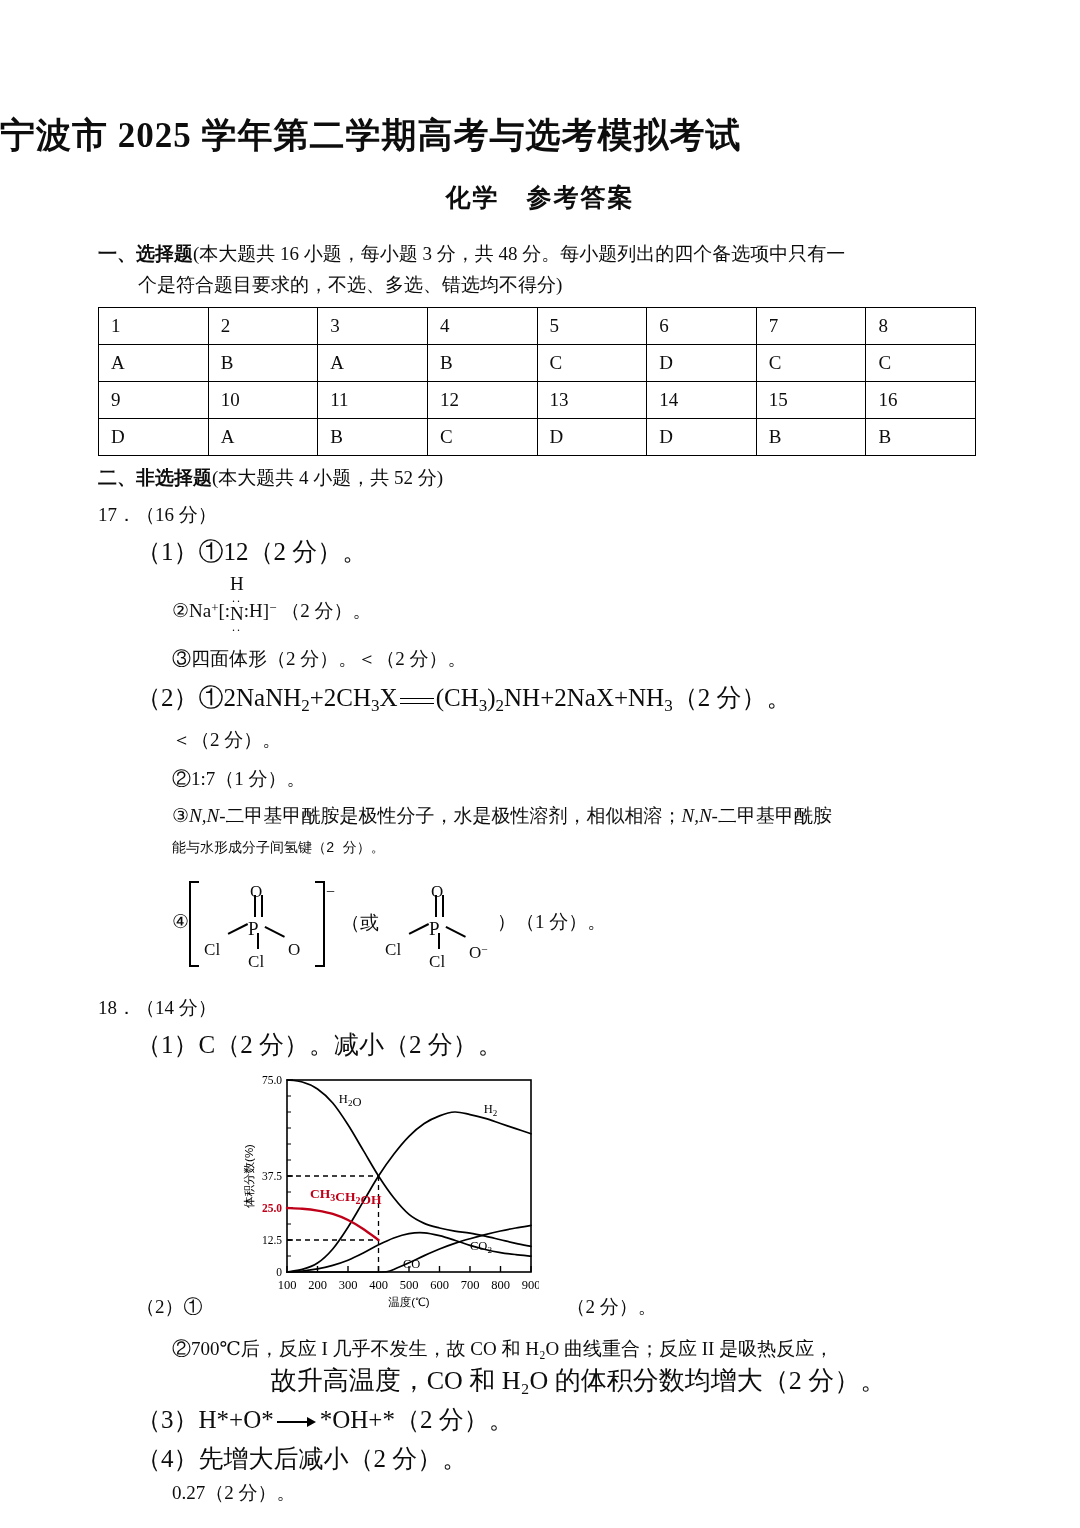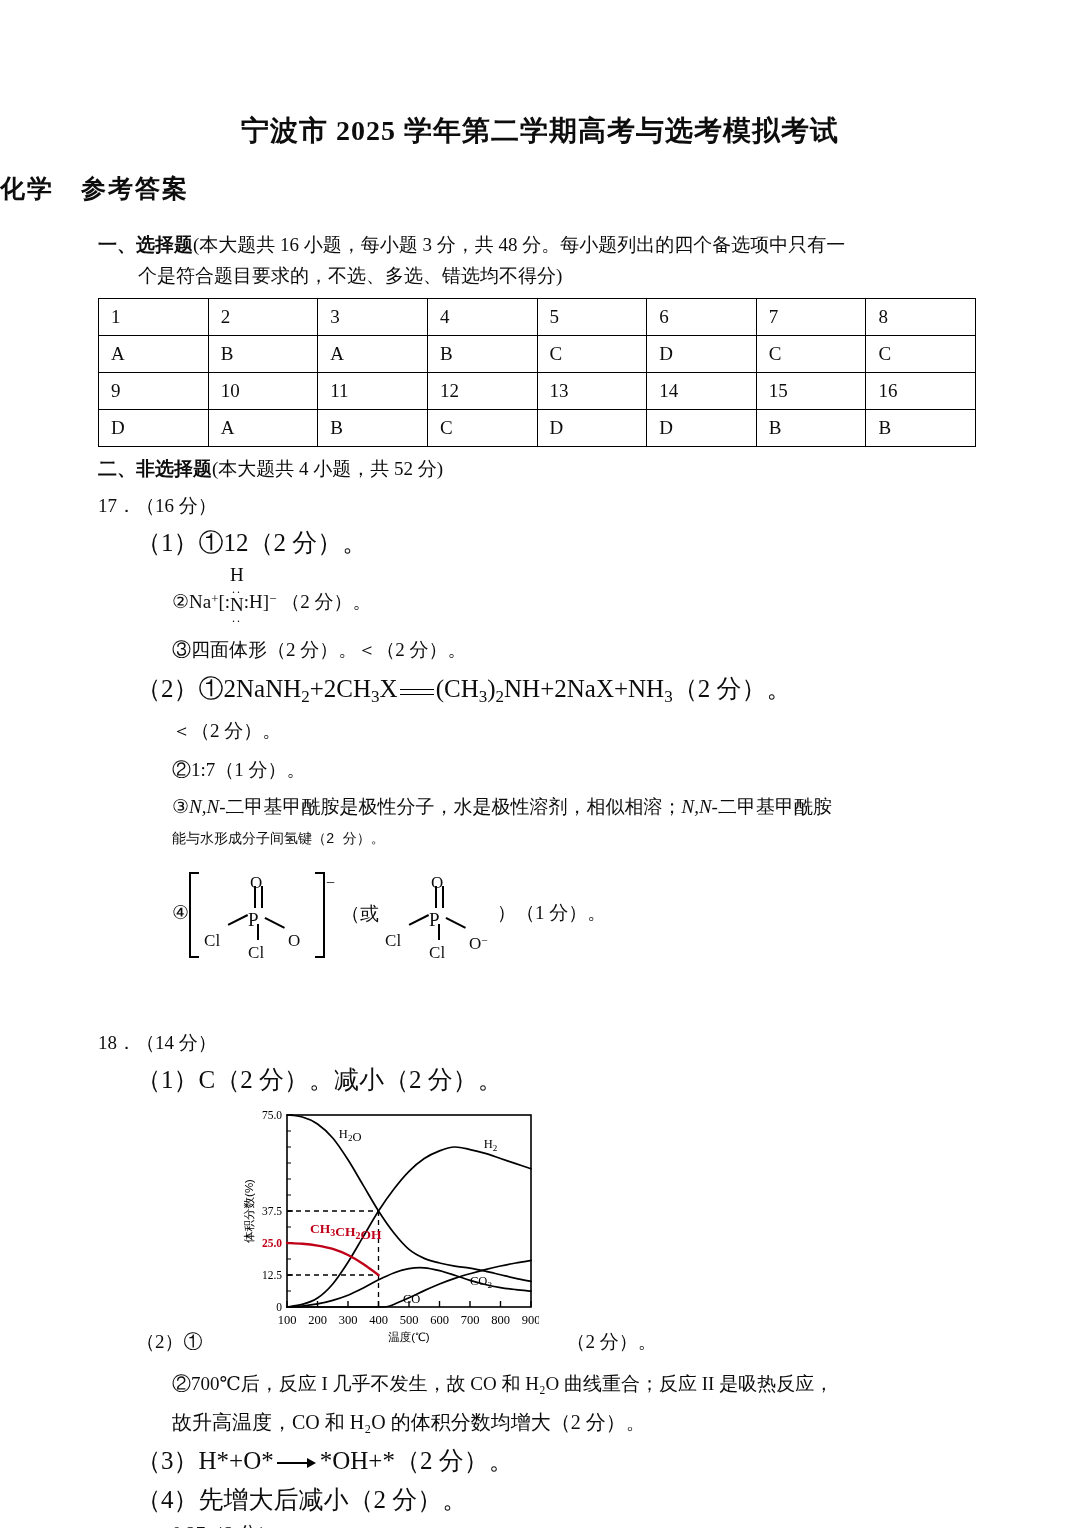--- a/index.html
+++ b/index.html
@@ -10,27 +10,28 @@
     color:#0d0d0d;
     position:relative;
     overflow:hidden;
   }
   .page{
     position:relative;
     width:1080px;height:1528px;
     padding:0;
   }
   .doc-title{
-    text-align:center;
+    text-align:left;
     font-weight:bold;
-    font-size:28px;
+    font-size:35px;
     letter-spacing:1px;
     margin-top:112px;
   }
   .doc-subtitle{
+    text-align:center;
     font-weight:bold;
     font-size:25px;
     letter-spacing:2px;
     margin-top:22px;
   }
   .body-wrap{
     margin:0 95px 0 98px;
   }
   .sec-head{
     font-size:19px;
@@ -245,21 +246,21 @@
           <span class="atom P">P</span>
           <span class="bl b-left"></span>
           <span class="bl b-right"></span>
           <span class="bl b-bot"></span>
           <span class="atom Clleft">Cl</span>
           <span class="atom Oright"><span>O</span><sup>−</sup></span>
           <span class="atom Clbot">Cl</span>
         </span><span>）（1 分）。</span>
     </div>
 
-    <div class="qnum" style="margin-top:72px;">18．（14 分）</div>
+    <div class="qnum" style="margin-top:28px;">18．（14 分）</div>
     <div class="lvl1">（1）C（2 分）。减小（2 分）。</div>
 
     <div class="chart-row">
       <span class="chart-lbl">（2）①</span>
       <div class="chart-holder">
         <svg class="chart-svg" width="330" height="258" viewBox="0 0 330 258">
           <g id="chart-root">
               <rect x="78" y="18" width="244" height="192" fill="none" stroke="#000" stroke-width="1.6"></rect>
               <line x1="78" y1="210" x2="84" y2="210" stroke="#000" stroke-width="1.4"></line>
               <text x="73" y="214" text-anchor="end" font-size="11.5" font-family="Liberation Serif, serif" fill="#000" font-weight="normal">0</text>
@@ -315,21 +316,21 @@
               <text x="100.875" y="135.76" font-size="13.5" font-family="Liberation Serif, serif" fill="#c00018" font-weight="bold"><tspan>C</tspan><tspan>H</tspan><tspan font-size="10" dy="3">3</tspan><tspan dy="-3"></tspan><tspan>C</tspan><tspan>H</tspan><tspan font-size="10" dy="3">2</tspan><tspan dy="-3"></tspan><tspan>O</tspan><tspan>H</tspan></text>
               <text x="261" y="188.24" font-size="12.5" font-family="Liberation Serif, serif" fill="#000000" font-weight="normal"><tspan>C</tspan><tspan>O</tspan><tspan font-size="9" dy="3">2</tspan><tspan dy="-3"></tspan></text>
               <text x="193.89999999999998" y="206.16" font-size="12.5" font-family="Liberation Serif, serif" fill="#000000" font-weight="normal"><tspan>C</tspan><tspan>O</tspan></text>
             </g>
         </svg>
       </div>
       <span class="chart-after">（2 分）。</span>
     </div>
 
     <div class="lvl2" style="margin-top:14px;">②700℃后，反应 I 几乎不发生，故 CO 和 H₂O 曲线重合；反应 II 是吸热反应，</div>
-    <div style="padding-left:74px;font-size:20px;line-height:30px;margin-top:8px;">故升高温度，CO 和 H₂O 的体积分数均增大（2 分）。</div>
+    <div style="padding-left:74px;font-size:26px;line-height:30px;margin-top:2px;text-align:center;">故升高温度，CO 和 H₂O 的体积分数均增大（2 分）。</div>
 
     <div class="lvl1">
       <span>（3）H*+O*</span><span class="arrow"></span><span>*OH+*（2 分）。</span>
     </div>
     <div class="lvl1">（4）先增大后减小（2 分）。</div>
     <div class="lvl2 tight">0.27（2 分）。</div>
 
   </div>
 </div>
 

